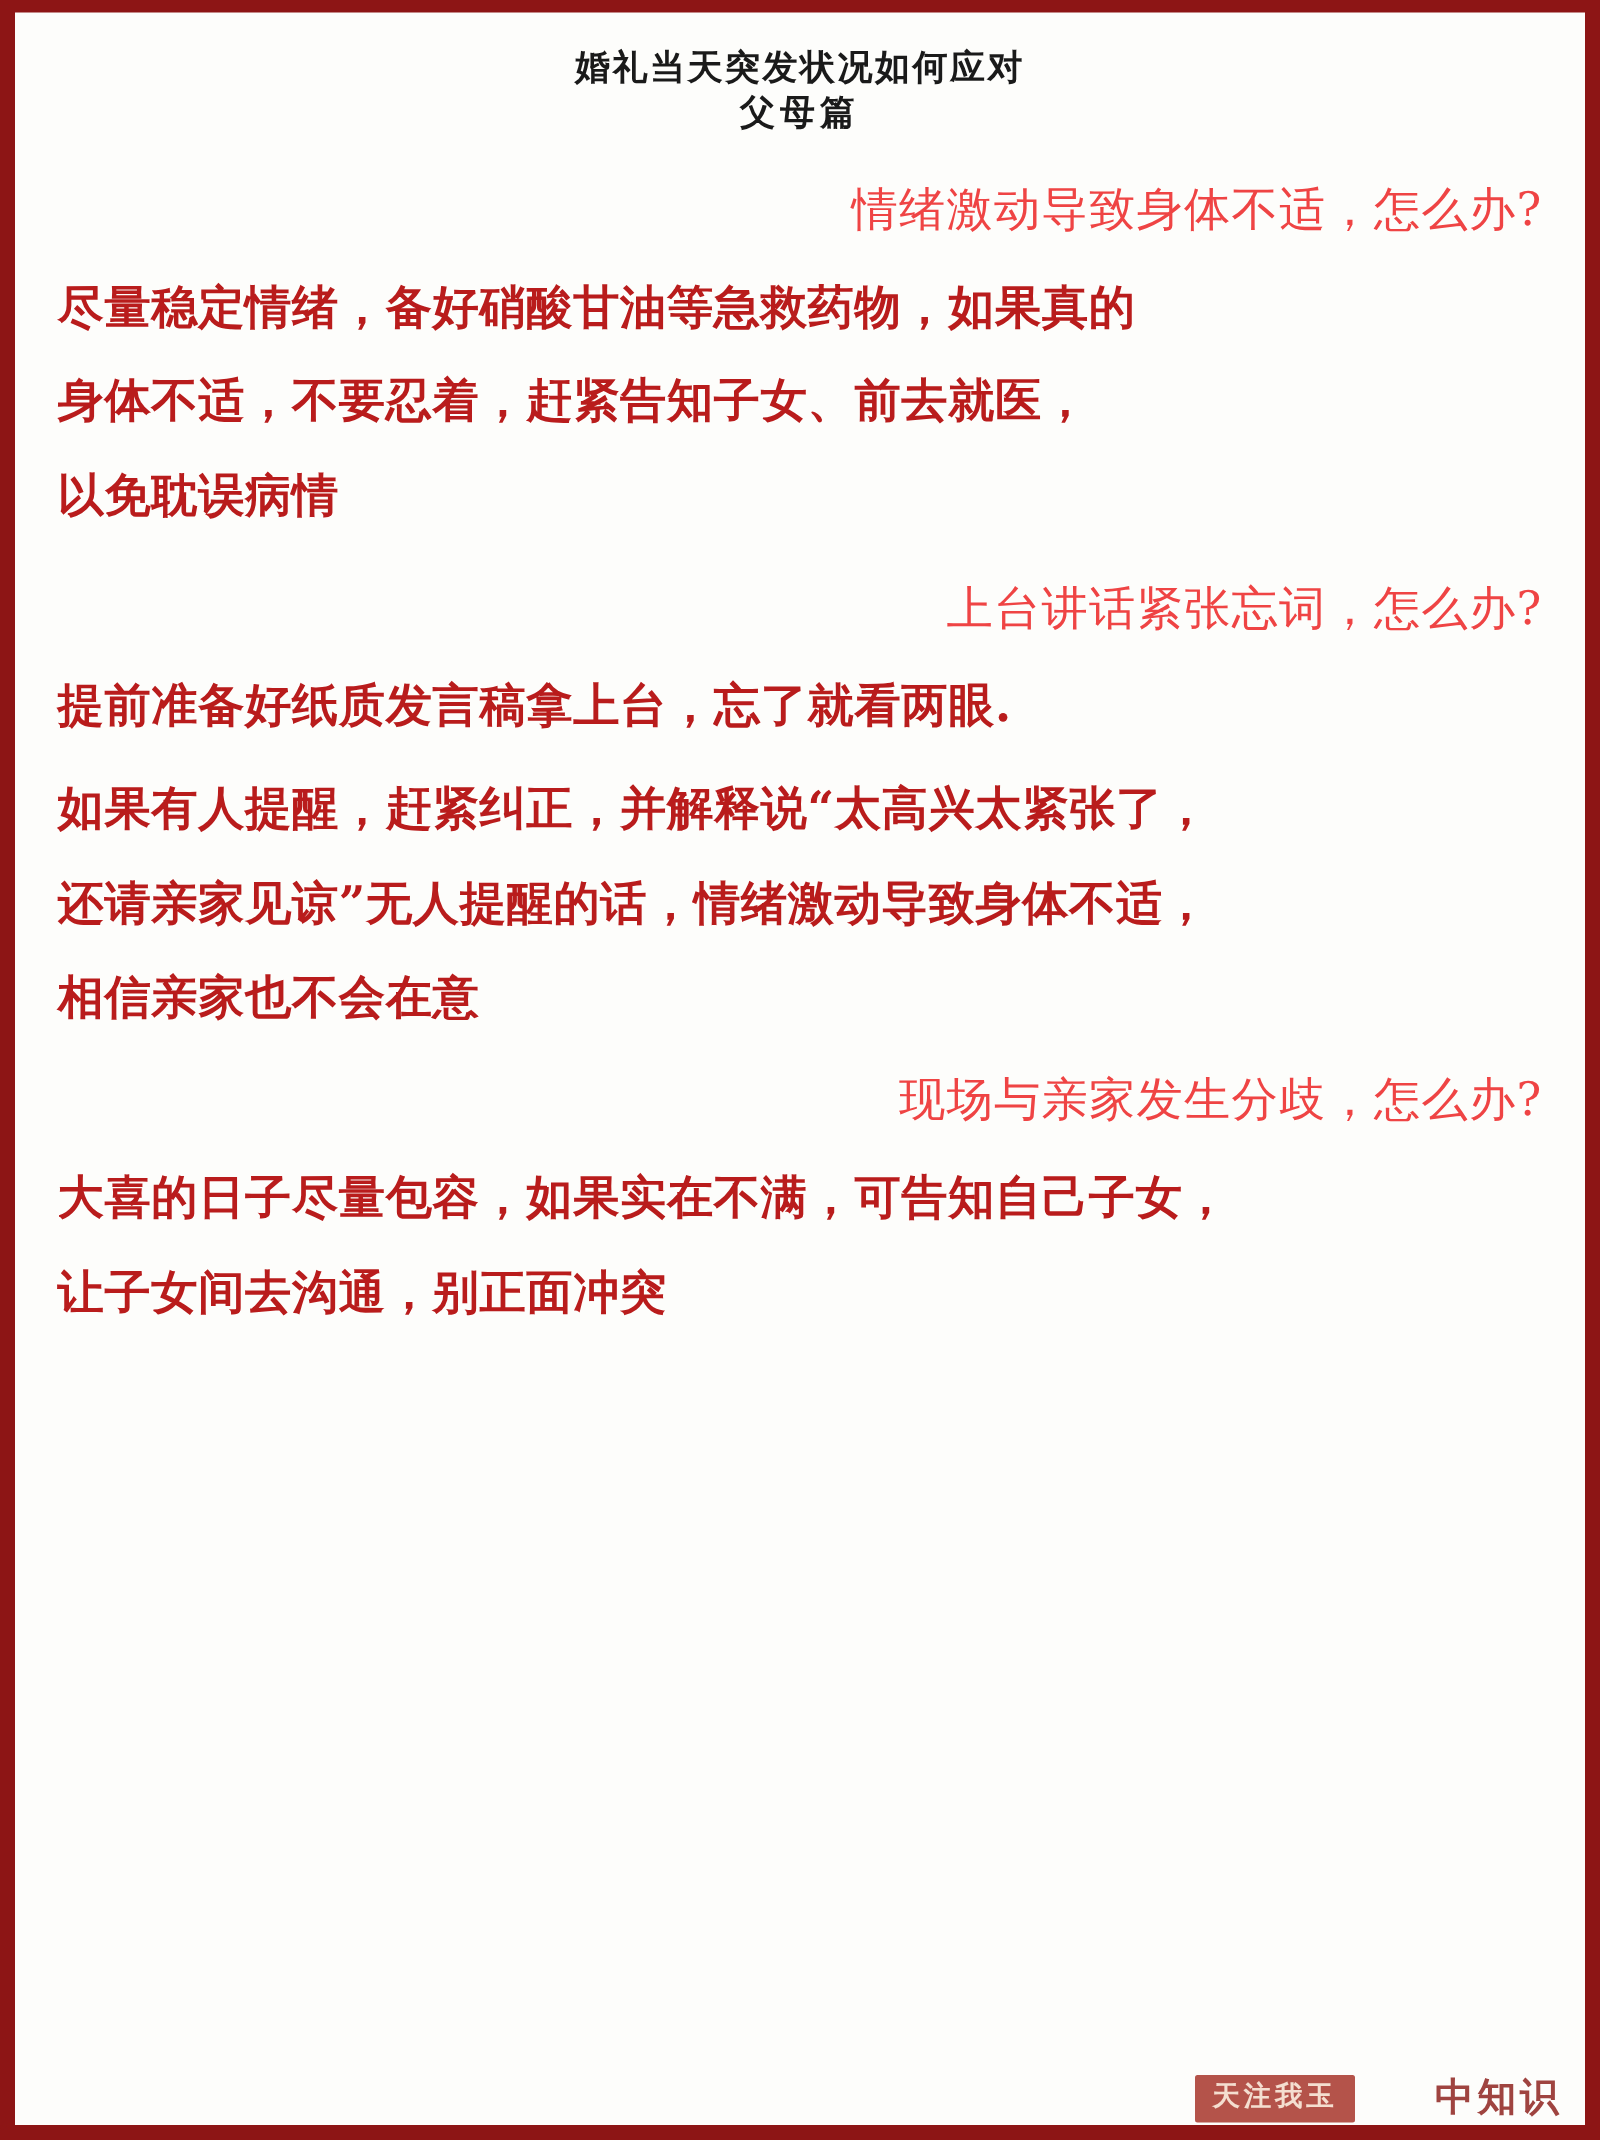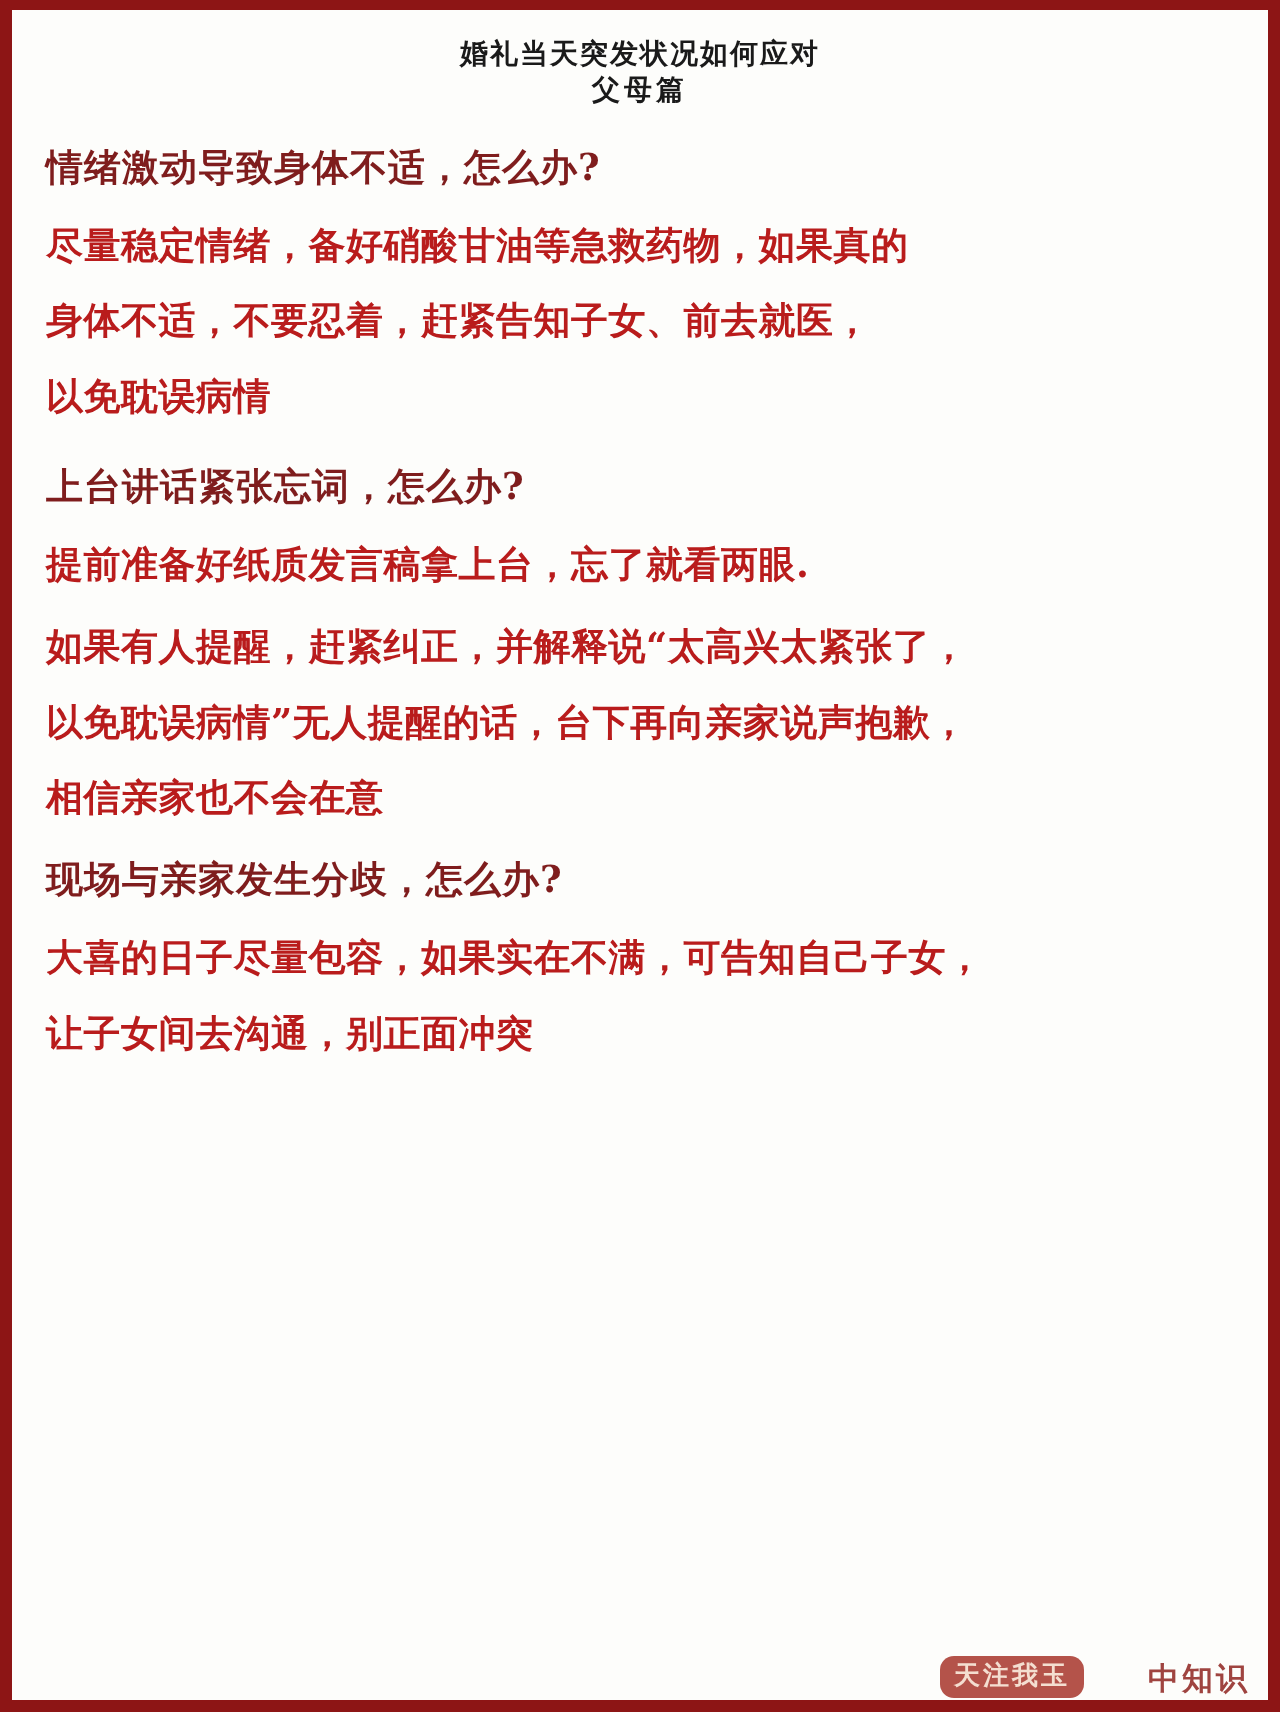--- a/index.html
+++ b/index.html
@@ -46,26 +46,27 @@
     white-space: nowrap;
   }
   .title-line.sub {
     letter-spacing: 4px;
   }
 
   .qa-block {
     margin-bottom: 2px;
   }
   .question {
-    color: #7f1d1d;
+    color: #ef4444;
     font-size: 37px;
-    font-weight: 700;
+    font-weight: 400;
     line-height: 2.05;
     letter-spacing: 1px;
     margin: 0 0 2px 0;
+    text-align: right;
   }
   .answer {
     color: #b91c1c;
     font-size: 37px;
     font-weight: 700;
     line-height: 2.05;
     letter-spacing: 0.5px;
     margin: 0 0 6px 0;
   }
   .answer .ln, .question .ln {
@@ -79,27 +80,27 @@
     position: absolute;
     right: 18px;
     bottom: 2px;
     display: flex;
     align-items: flex-end;
     gap: 64px;
     opacity: 0.85;
   }
   .stamp {
     color: #c6392e;
-    font-size: 26px;
+    font-size: 22px;
     font-weight: 700;
     letter-spacing: 3px;
     background: #a8362c;
     color: #f3d9c9;
     padding: 6px 14px 10px 14px;
-    border-radius: 14px;
+    border-radius: 2px;
     line-height: 1;
   }
   .stamp2 {
     color: #8f2420;
     font-size: 31px;
     font-weight: 700;
     letter-spacing: 3px;
     line-height: 1;
     padding-bottom: 4px;
   }
@@ -129,21 +130,21 @@
     <div class="qa-block">
       <p class="question">上台讲话紧张忘词，怎么办?</p>
       <div class="answer">
         <span class="ln">提前准备好纸质发言稿拿上台，忘了就看两眼.</span>
       </div>
     </div>
 
     <div class="qa-block">
       <div class="answer">
         <span class="ln">如果有人提醒，赶紧纠正，并解释说“太高兴太紧张了，</span>
-        <span class="ln">以免耽误病情”无人提醒的话，台下再向亲家说声抱歉，</span>
+        <span class="ln">还请亲家见谅”无人提醒的话，情绪激动导致身体不适，</span>
         <span class="ln">相信亲家也不会在意</span>
       </div>
     </div>
 
     <div class="qa-block">
       <p class="question">现场与亲家发生分歧，怎么办?</p>
       <div class="answer">
         <span class="ln">大喜的日子尽量包容，如果实在不满，可告知自己子女，</span>
         <span class="ln">让子女间去沟通，别正面冲突</span>
       </div>

